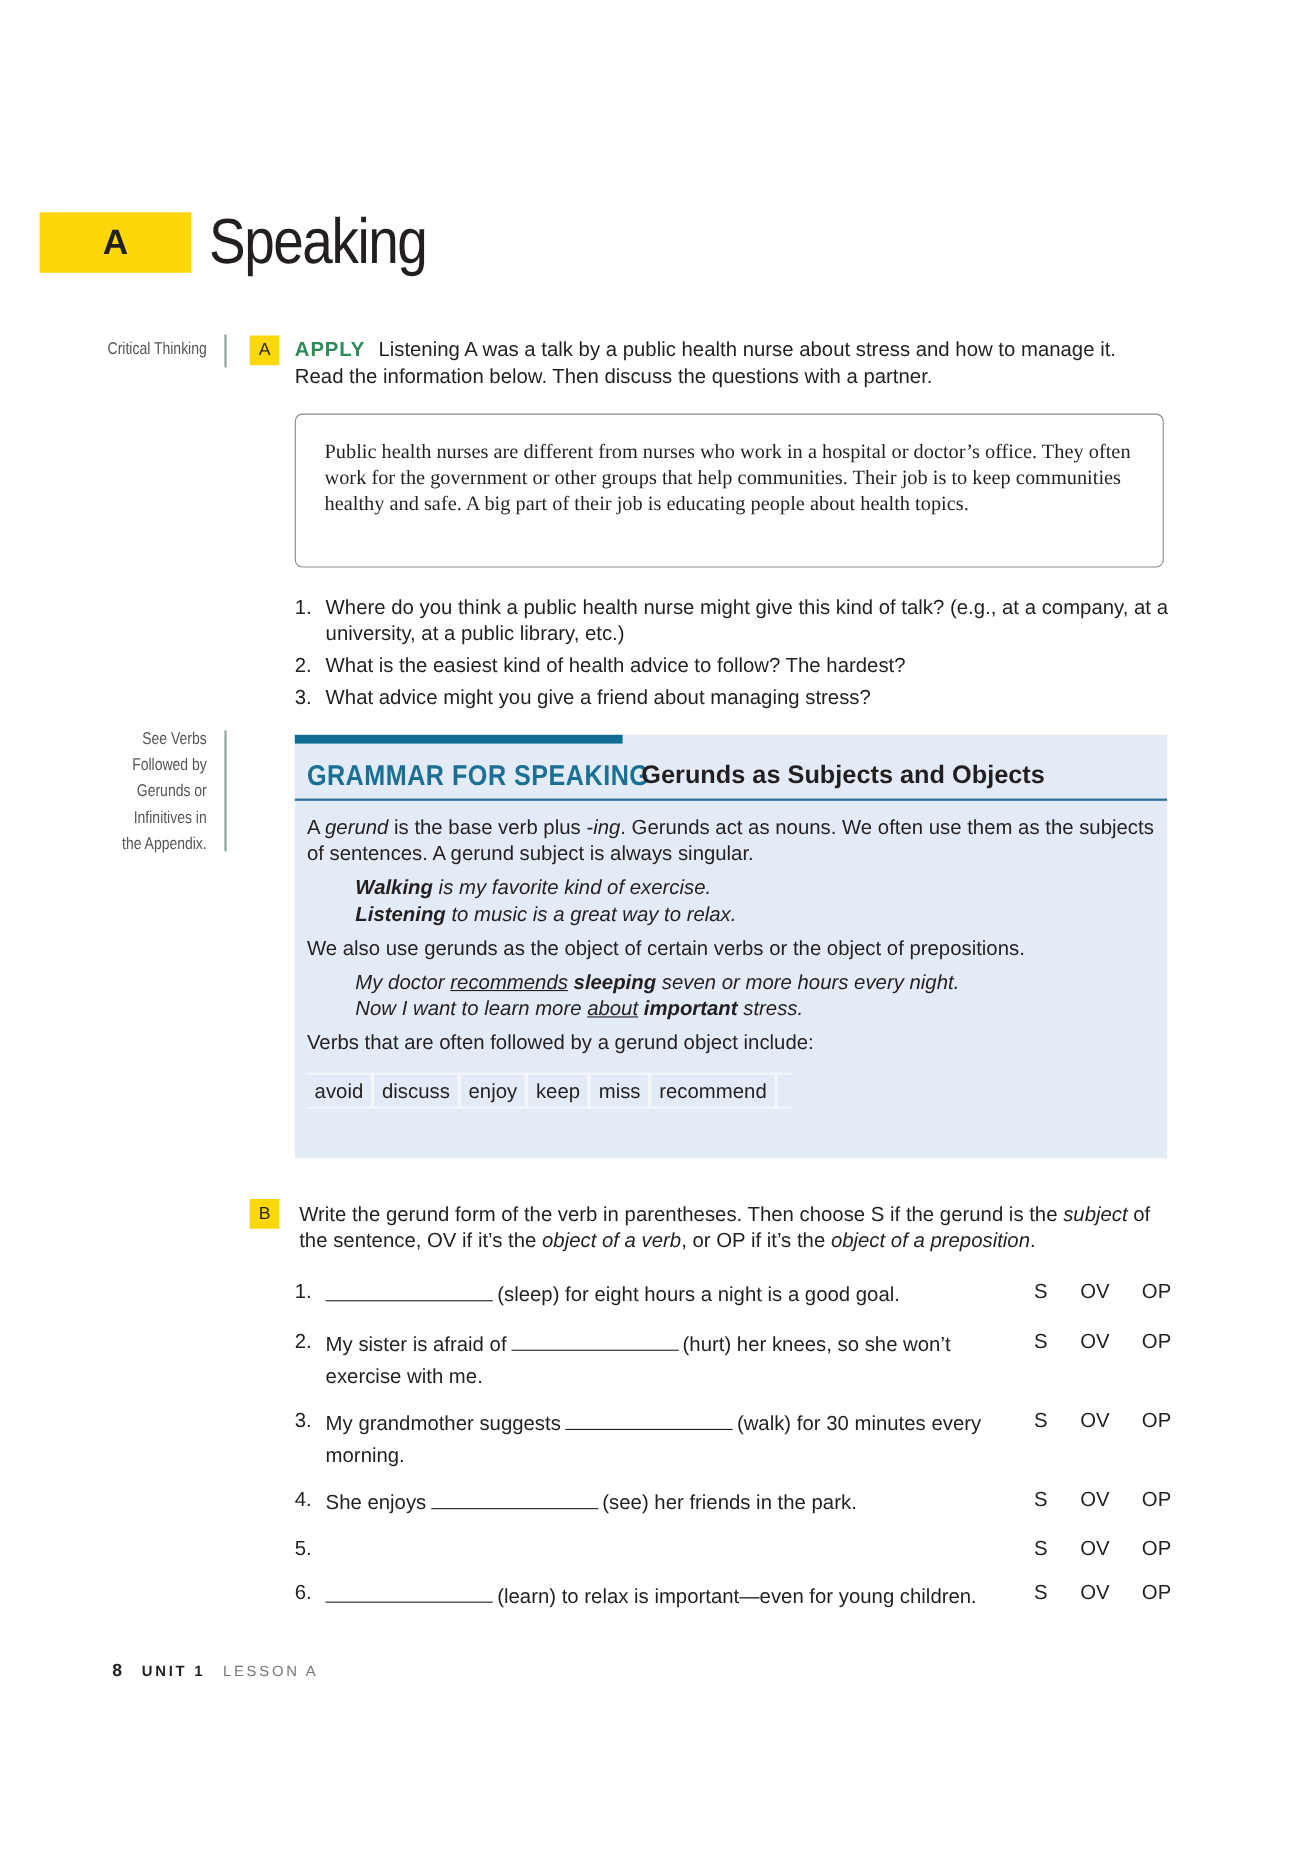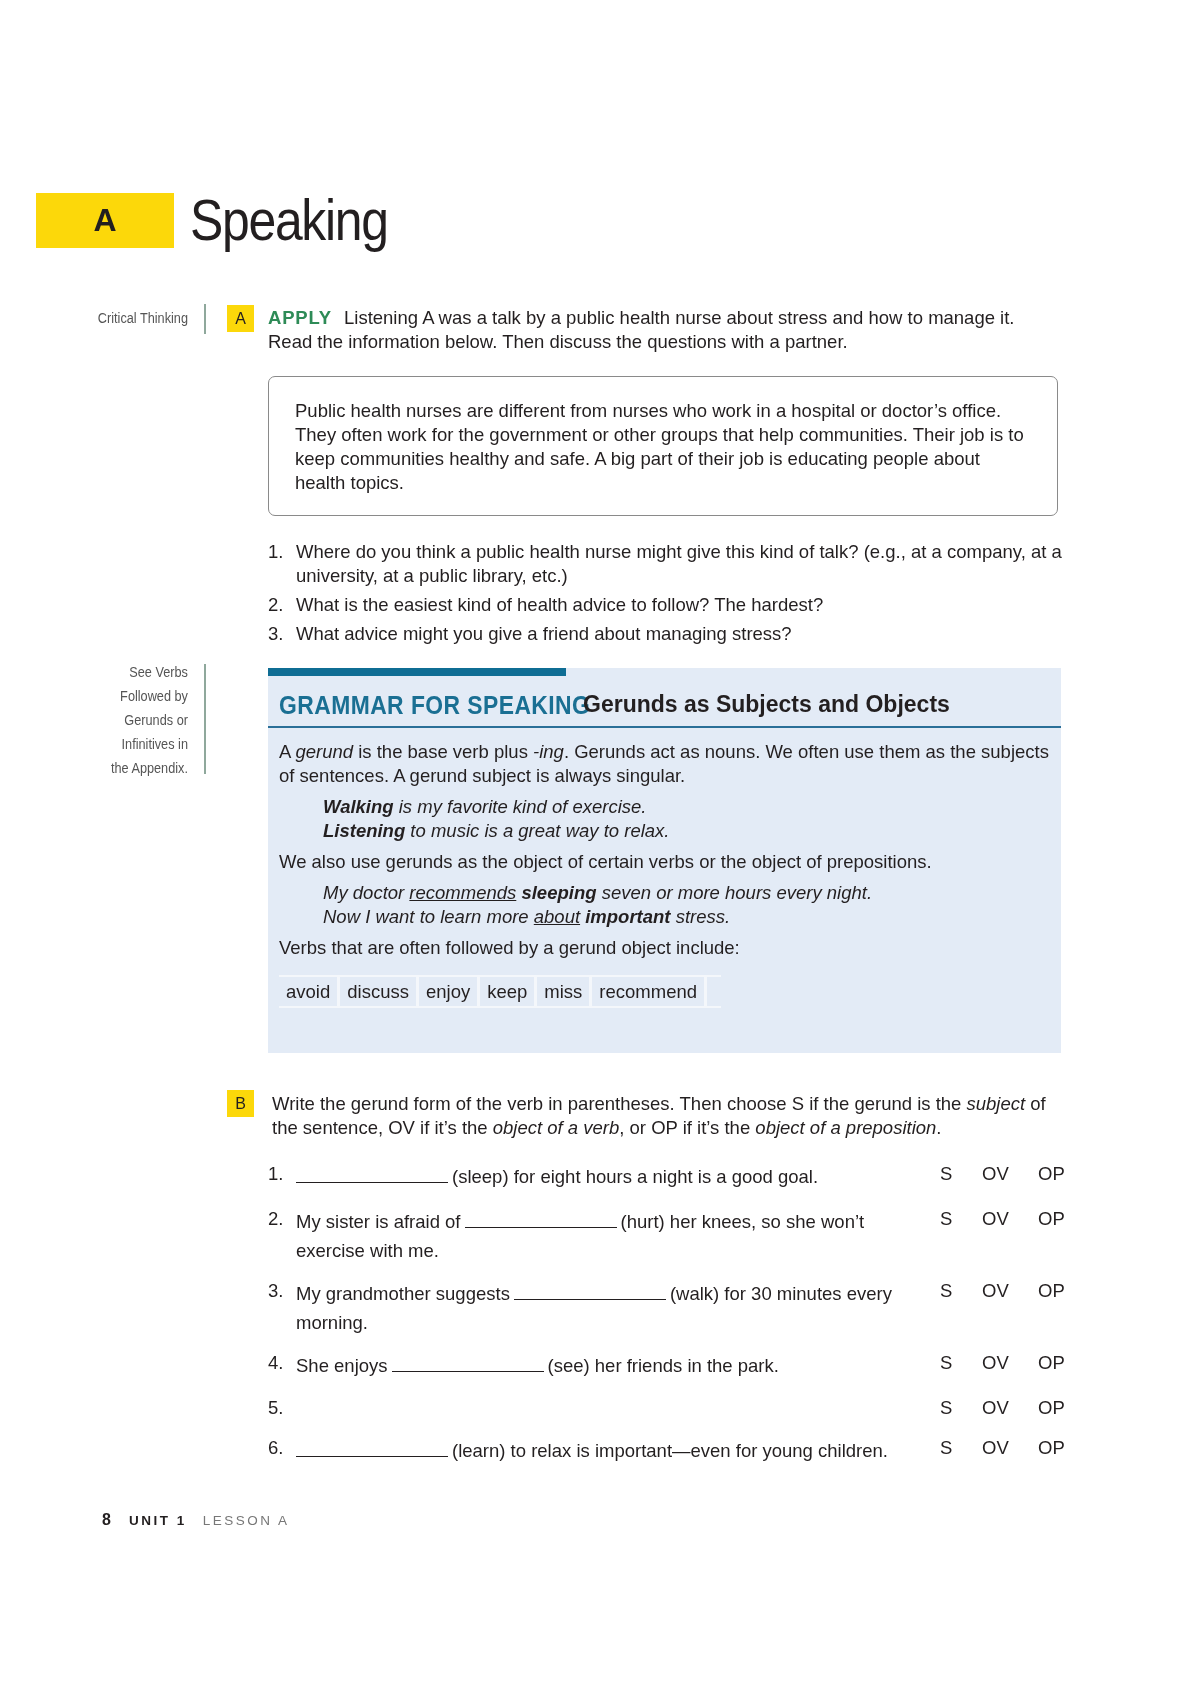--- a/index.html
+++ b/index.html
@@ -28,21 +28,21 @@
     font-family: "Liberation Sans", sans-serif; font-size: 16px; color: #231f20;
   }
   .text { font-family: "Liberation Sans", sans-serif; font-size: 18.5px; line-height: 24px; color: #231f20; }
   #apply-text { position: absolute; left: 268px; top: 306px; width: 790px; }
   #apply-label { color: #2e8b57; font-weight: bold; letter-spacing: 0.8px; margin-right: 12px; }
   #info-box {
     position: absolute; left: 268px; top: 376px; width: 790px; height: 140px;
     border: 1.5px solid #8a8a8a; border-radius: 7px; box-sizing: border-box;
     padding: 22px 26px;
   }
-  #info-box .text { font-size: 18.5px; line-height: 24px; }
+  #info-box .text { font-size: 18.5px; line-height: 24px; font-family: Liberation Serif, serif; }
   .qlist { position: absolute; left: 268px; top: 540px; width: 800px; }
   .qitem { display: flex; margin-bottom: 5px; }
   .qnum { width: 28px; flex: none; }
   #grammar {
     position: absolute; left: 268px; top: 668px; width: 793px; height: 385px;
     background: #e3ebf6;
   }
   #grammar-topbar { position: absolute; left: 0; top: 0; width: 298px; height: 8px; background: #0f6d94; }
   #grammar-title {
     position: absolute; left: 11px; top: 22px; font-family: "Liberation Sans", sans-serif;

